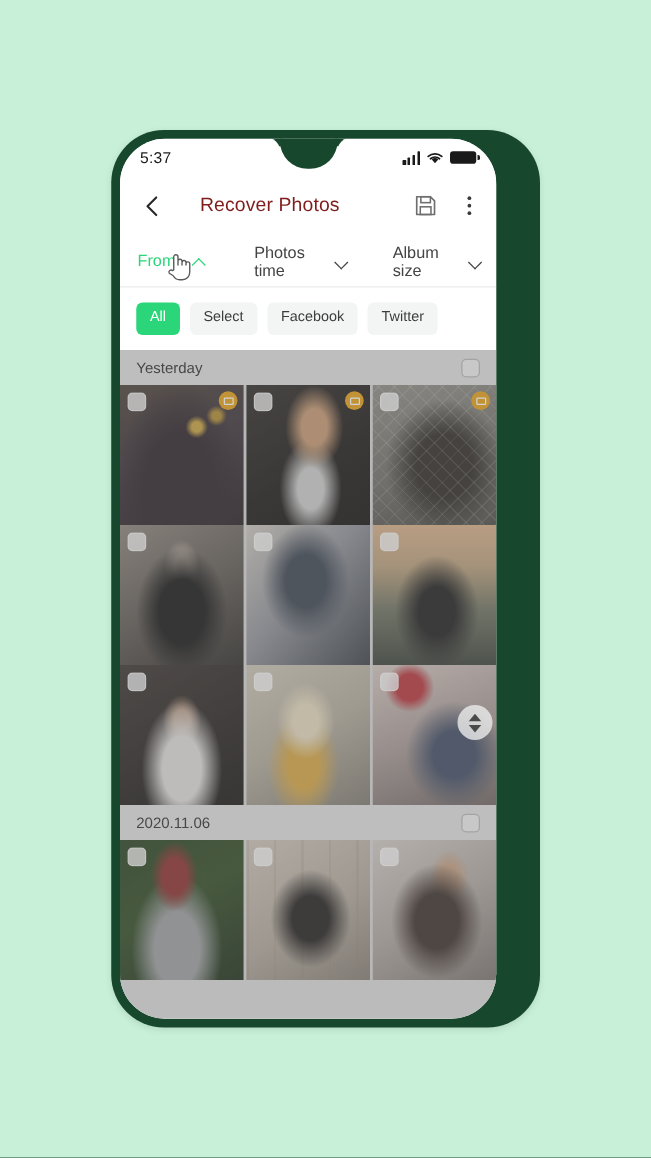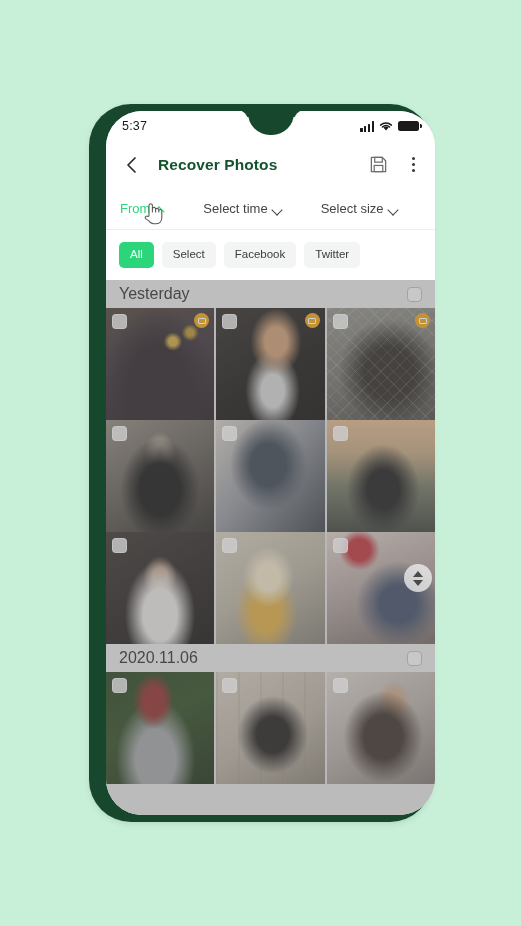--- a/index.html
+++ b/index.html
@@ -23,23 +23,23 @@
     top: 104px;
     width: 343px;
     height: 718px;
     background: #17472c;
     border-radius: 42px;
     box-shadow: 0 2px 6px rgba(0,0,0,0.10);
   }
 
   .phone-screen {
     position: absolute;
-    left: 17px;
+    left: 7px;
     top: 7px;
-    width: 329px;
+    width: 301px;
     height: 704px;
     background: #ffffff;
     border-radius: 36px;
     overflow: hidden;
   }
 
   .notch {
     position: absolute;
     left: 50%;
     top: -1px;
@@ -137,23 +137,23 @@
   .back-btn {
     width: 22px;
     height: 22px;
     display: flex;
     align-items: center;
     justify-content: center;
     cursor: pointer;
   }
   .app-title {
     font-size: 15.5px;
-    font-weight: bold;
-    color: #14532d;
-    margin-left: 16px;
+    font-weight: normal;
+    color: #7f1d1d;
+    margin-left: 28px;
     letter-spacing: .1px;
   }
   .app-bar-actions {
     margin-left: auto;
     display: flex;
     align-items: center;
     gap: 18px;
   }
   .icon-btn { cursor: pointer; display: flex; align-items: center; justify-content: center; }
   .kebab { display: flex; flex-direction: column; gap: 3px; padding: 2px 6px; cursor: pointer; }
@@ -169,21 +169,21 @@
     display: flex;
     align-items: center;
     background: #fff;
     border-bottom: 1px solid #ececec;
     padding: 0 14px;
     z-index: 14;
   }
   .filter-item {
     display: flex;
     align-items: center;
-    gap: 4px;
+    gap: 14px;
     font-size: 13px;
     color: #444;
     cursor: pointer;
     position: relative;
   }
   .filter-item.active { color: #2bd67b; }
   .filter-item + .filter-item { margin-left: 38px; }
   .chev {
     width: 11px; height: 7px;
     position: relative;
@@ -252,21 +252,21 @@
 
   .date-header {
     position: relative;
     height: 28px;
     display: flex;
     align-items: center;
     padding: 0 13px;
     background: #e3e3e3;
   }
   .date-header .date-label {
-    font-size: 16px;
+    font-size: 12px;
     color: #2e2e2e;
   }
   .date-header .sel-box {
     margin-left: auto;
   }
 
   .sel-box {
     width: 15px; height: 15px;
     border: 1.3px solid #b9b9b9;
     border-radius: 4px;
@@ -403,25 +403,25 @@
           </div>
         </div>
       </div>
 
       <div class="filter-row">
         <div class="filter-item active">
           <span>From</span>
           <span class="chev up"></span>
         </div>
         <div class="filter-item">
-          <span>Select time</span>
+          <span>Photos time</span>
           <span class="chev"></span>
         </div>
         <div class="filter-item">
-          <span>Select size</span>
+          <span>Album size</span>
           <span class="chev"></span>
         </div>
 
         <svg class="hand-cursor" viewBox="0 0 22 26">
           <path d="M7 16 V5.5 a1.7 1.7 0 0 1 3.4 0 V12 V9 a1.6 1.6 0 0 1 3.2 0 v3 v-2 a1.6 1.6 0 0 1 3.2 0 v2 v-1 a1.5 1.5 0 0 1 3 0 v6.5 c0 3.6-2.4 6.3-6 6.3 h-2.2 c-2.6 0-3.8-1.1-5-3.2 L3.4 18.6 a1.7 1.7 0 0 1 2.6-2.1 Z" fill="#ffffff" stroke="#5a5a5a" stroke-width="1.1" stroke-linejoin="round"></path>
         </svg>
       </div>
 
       <div class="chips-row">
         <div class="chip selected">All</div>

